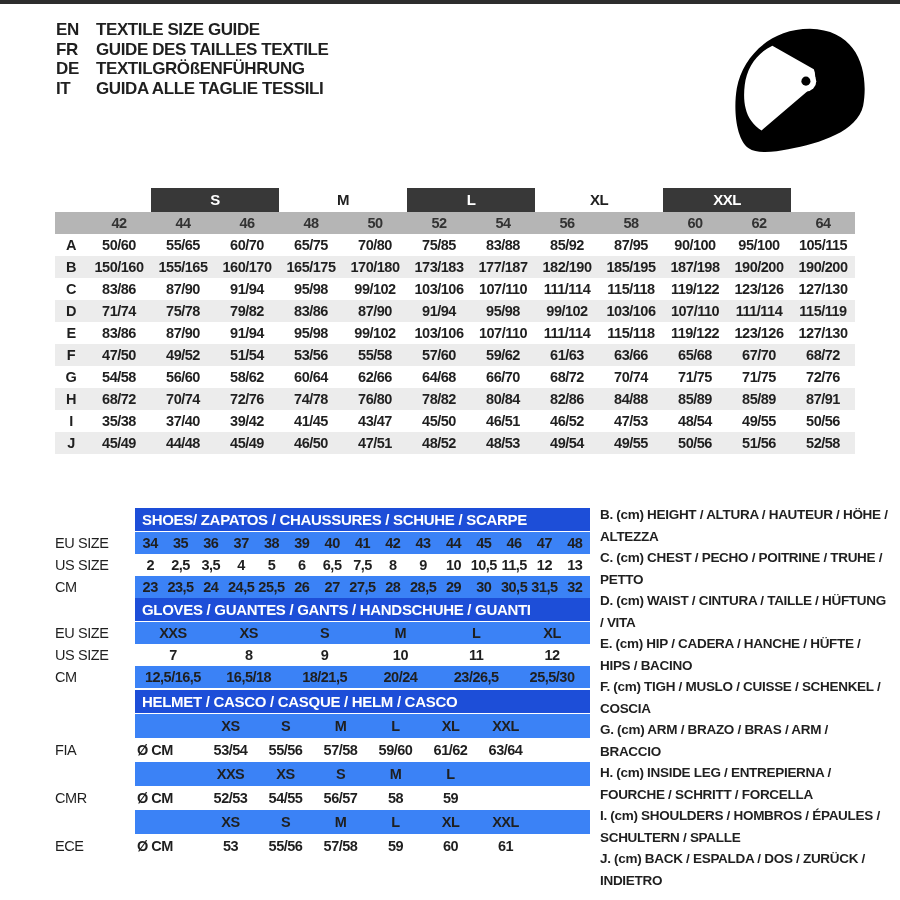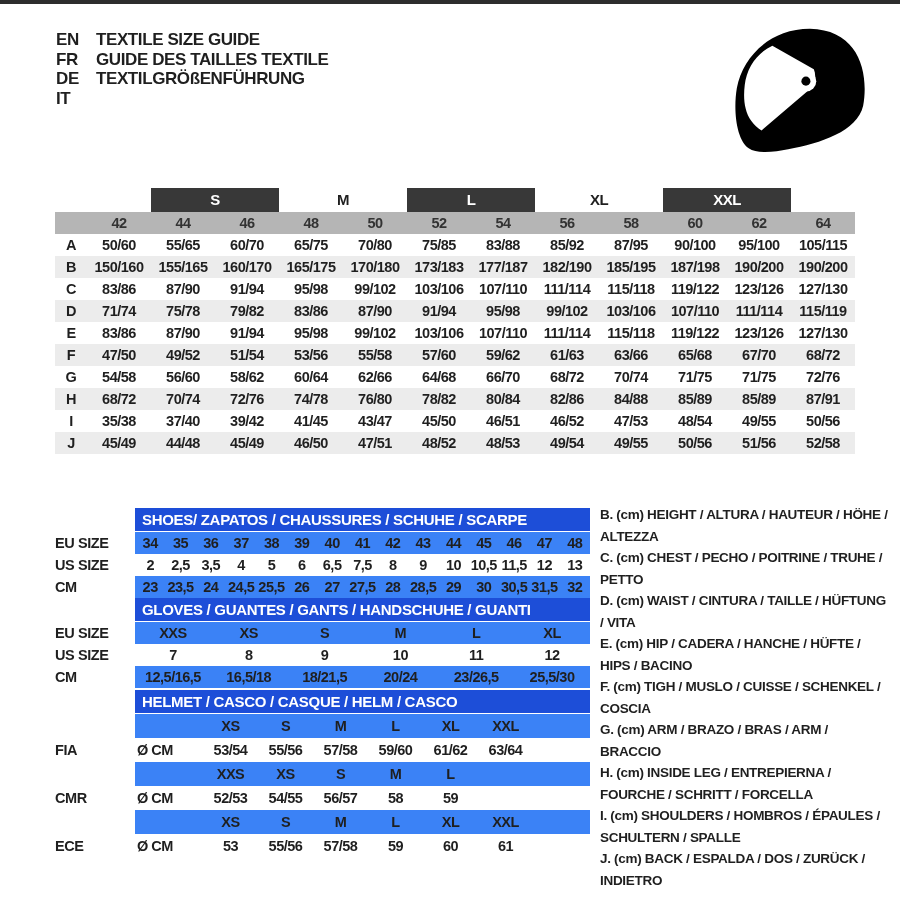--- a/index.html
+++ b/index.html
@@ -1,21 +1,21 @@
 <!DOCTYPE html>
 <html><head>
 <meta charset="utf-8">
 <style>
   html,body{margin:0;padding:0;background:#fff;}
   .sheet{position:relative;width:900px;height:900px;background:#ffffff;overflow:hidden;
          font-family:"Liberation Sans",sans-serif;color:#1f1f1f;}
   .top-rule{position:absolute;top:0;left:0;width:900px;height:4px;background:#2d2d2d;}
 
   
-  .lang-header{position:absolute;left:56px;top:30px;font-weight:700;font-size:17px;letter-spacing:-0.4px;}
+  .lang-header{position:absolute;left:56px;top:20px;font-weight:700;font-size:17px;letter-spacing:-0.4px;}
   .lang-row{display:flex;line-height:19.5px;}
   .lang-row .code{width:40px;}
 
   
   .helmet-icon{position:absolute;left:726px;top:22px;width:148px;height:140px;}
 
   
   .textile{position:absolute;left:55px;top:188px;width:800px;font-weight:700;font-size:14.5px;letter-spacing:-0.5px;}
   .trow{display:grid;grid-template-columns:32px repeat(12,1fr);align-items:center;}
   .grouprow{height:24px;}
@@ -28,21 +28,21 @@
   .drow .rlabel{text-align:center;}
   .drow .vcell{text-align:center;}
 
   
   .bottomtables{position:absolute;left:55px;top:508px;width:535px;}
   .btable{margin:0;}
   .btable.gloves{margin-top:0;}
   .btable.helm{margin-top:1px;}
   .brow{display:flex;align-items:center;height:22px;}
   .helm .brow{height:24px;}
-  .brow .side{width:80px;font-weight:700;font-size:14.5px;letter-spacing:-0.4px;}
+  .brow .side{width:80px;font-weight:400;font-size:14.5px;letter-spacing:-0.4px;}
   .titlerow{height:23px;margin-bottom:1px;}
   .titlerow .bar{flex:1;height:23px;line-height:23px;background:#1d4ed8;color:#fff;
                  font-weight:700;font-size:15px;letter-spacing:-0.3px;padding-left:7px;}
   .cells{flex:1;display:flex;height:100%;align-items:center;}
   .cells.shaded{background:#3b82f6;}
   .cell{flex:1;text-align:center;font-weight:700;font-size:14.5px;letter-spacing:-0.5px;}
   .helm .cell{flex:0 0 55px;}
   .helm .cell.lead{flex:0 0 66px;text-align:left;padding-left:2px;}
 
   
@@ -63,20 +63,21 @@
       <div class="lang-row">
         <div class="code">FR</div>
         <div class="title">GUIDE DES TAILLES TEXTILE</div>
       </div>
       <div class="lang-row">
         <div class="code">DE</div>
         <div class="title">TEXTILGRÖßENFÜHRUNG</div>
       </div>
       <div class="lang-row">
         <div class="code">IT</div>
+        <div class="title">GUIDA ALLE TAGLIE TESSILI</div>
       </div>
     </header>
 
   <div class="helmet-icon">
     <svg viewBox="0 0 150 140" width="148" height="140" aria-hidden="true">
       <path d="M 85 6 C 45 6 17 34 11 66 C 7 90 11 119 23 127 C 31 133 49 131 63 128 C 96 122 133 110 139 84 C 145 51 135 7 85 6 Z" fill="#000"></path>
       <path d="M 19 63 C 21 45 32 30 47 23 L 89 47 C 92 54 90 63 84 68 L 36 109 C 28 104 22 96 20 87 C 18 79 18 71 19 63 Z" fill="#fff"></path>
       <circle cx="81" cy="59" r="10.5" fill="#fff"></circle>
       <circle cx="81" cy="59" r="4.6" fill="#000"></circle>
     </svg>

